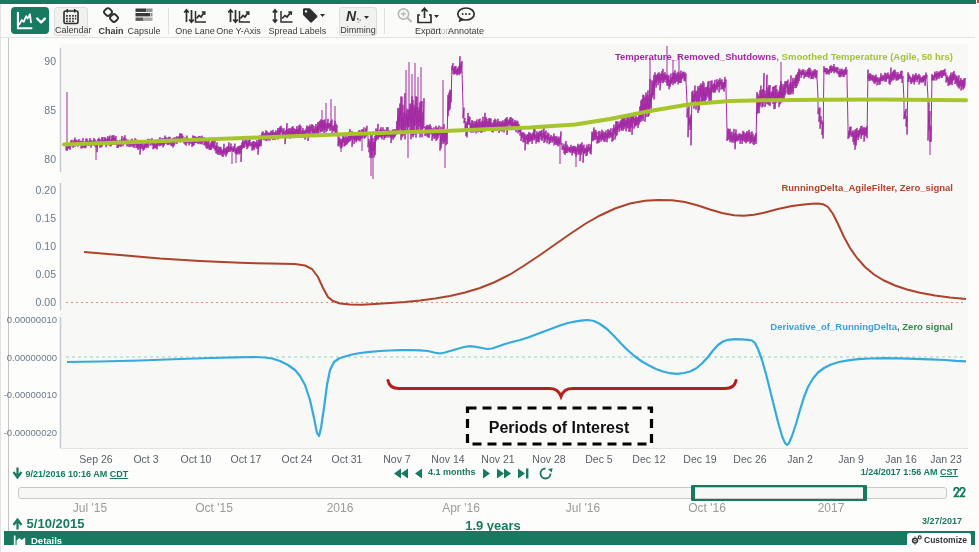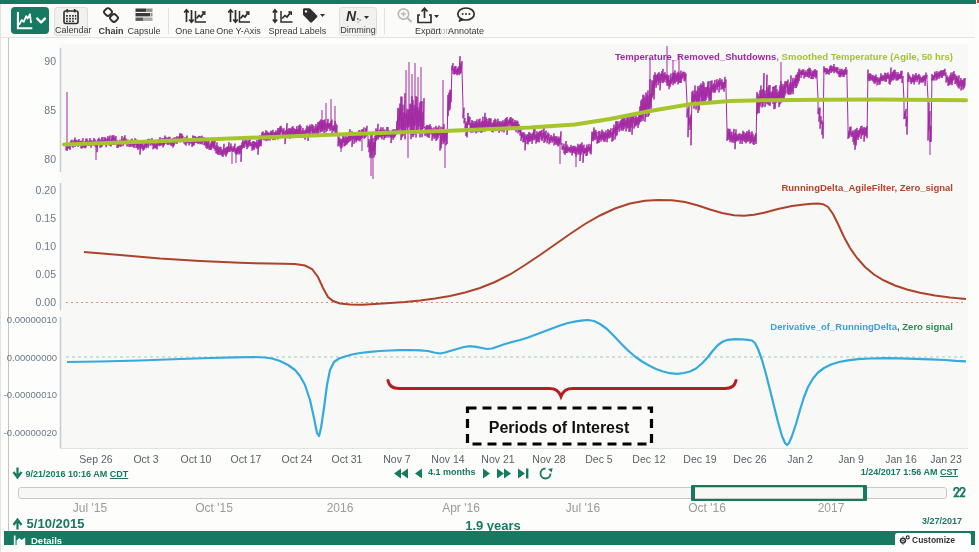--- a/index.html
+++ b/index.html
@@ -21,21 +21,21 @@
 #logobtn { position:absolute; left:11px; top:7px; width:38px; height:27px; background:#17795f; border-radius:4px; }
 
 .grn { color:#17795f; }
 .daterow { top:467px; font-size:9px; font-weight:bold; color:#17795f; }
 .u { text-decoration:underline; }
 #track { left:18px; top:487px; width:929px; height:12px; background:#f7f7f6; border:1px solid #c9c9c7; border-radius:3px; }
 #sel { left:692px; top:485px; width:174px; height:16px; border:2px solid #17795f; border-radius:2px; background:transparent; }
 .handle { position:absolute; top:-2px; width:4px; height:16px; background:#17795f; border-radius:1px; }
 .tl { position:absolute; top:501px; width:50px; text-align:center; font-size:12px; color:#9b9b99; }
 #detailsbar { left:4px; top:531px; width:971px; height:14px; background:#17795f; color:#fff; }
-#custbtn { position:absolute; right:4px; top:1.5px; height:15.5px; background:#fff; border-radius:2.5px; color:#333; font-size:8.5px; padding:2px 16px 0 4px; font-weight:bold; }
+#custbtn { position:absolute; right:4px; top:1.5px; height:15.5px; background:#fff; border-radius:2.5px; color:#333; font-size:8.5px; padding:2px 4px 0 4px; font-weight:bold; }
 </style></head>
 <body>
 <div id="page">
  <div class="abs" id="leftedge"></div>
  <div class="abs" id="topbar"></div>
  <div class="abs" id="reddot"></div>
  <div class="abs" id="toolbar"></div>
  <div class="abs" id="leftsep"></div>
 
  <div class="abs" id="logobtn">

